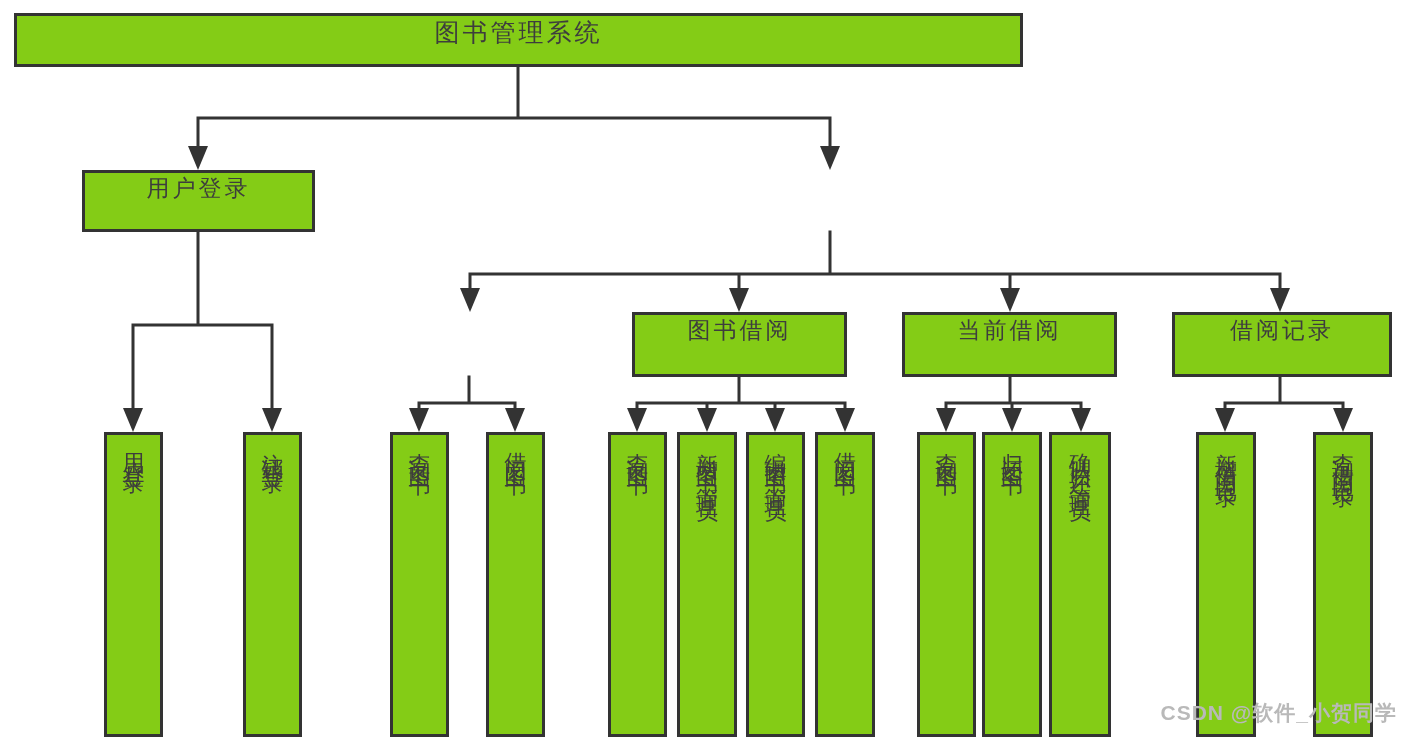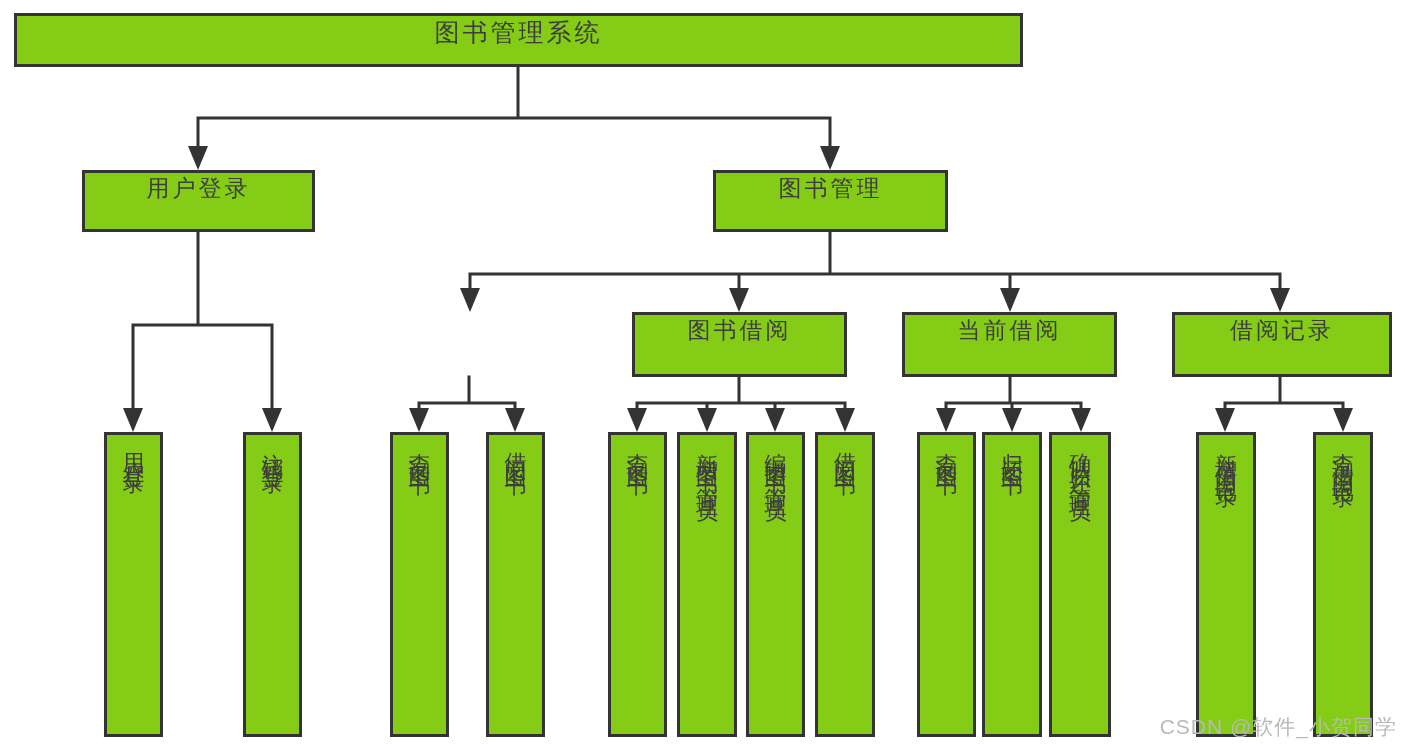--- a/index.html
+++ b/index.html
@@ -24,26 +24,27 @@
   .node.h span{font-size:23px;letter-spacing:3px;}
   .node span{white-space:nowrap;}
   .node.v span{
     writing-mode:vertical-rl;
     font-size:22px;
     letter-spacing:7px;
     line-height:1;
   }
   .watermark{
     position:absolute;
-    right:8px;bottom:6px;
+    right:8px;bottom:20px;
     font-size:21px;
     color:var(--wm,#b9b9b9);
     letter-spacing:1px;
     z-index:3;
     white-space:nowrap;
+    font-weight:bold;
   }
 </style>
 </head>
 <body>
 
 <div class="stage" style="--line: #333333; --text: #3d3d3d; --wm: #b9b9b9; --bg: #ffffff;">
 
   <svg class="connectors" width="1405" height="747" viewBox="0 0 1405 747">
     <g stroke="#333333" stroke-width="3" fill="none" stroke-linecap="square">
       <path d="M518 67 V118 M198 118 H830 M198 118 V150 M830 118 V150"></path>
@@ -76,23 +77,20 @@
       <polygon points="1333,408 1353,408 1343,432"></polygon>
     </g>
   </svg>
 
   <div class="node root" style="left:14px;top:13px;width:1009px;height:54px">
     <span>图书管理系统</span>
   </div>
 
   <div class="node h" style="left:82px;top:170px;width:233px;height:62px">
     <span>用户登录</span>
-  </div>
-  <div class="node h" style="left:713px;top:170px;width:235px;height:62px">
-    <span>图书管理</span>
   </div>
 
   <div class="node h" style="left:902px;top:312px;width:215px;height:65px">
     <span>当前借阅</span>
   </div>
   <div class="node h" style="left:632px;top:312px;width:215px;height:65px">
     <span>图书借阅</span>
   </div>
   <div class="node h" style="left:1172px;top:312px;width:220px;height:65px">
     <span>借阅记录</span>

